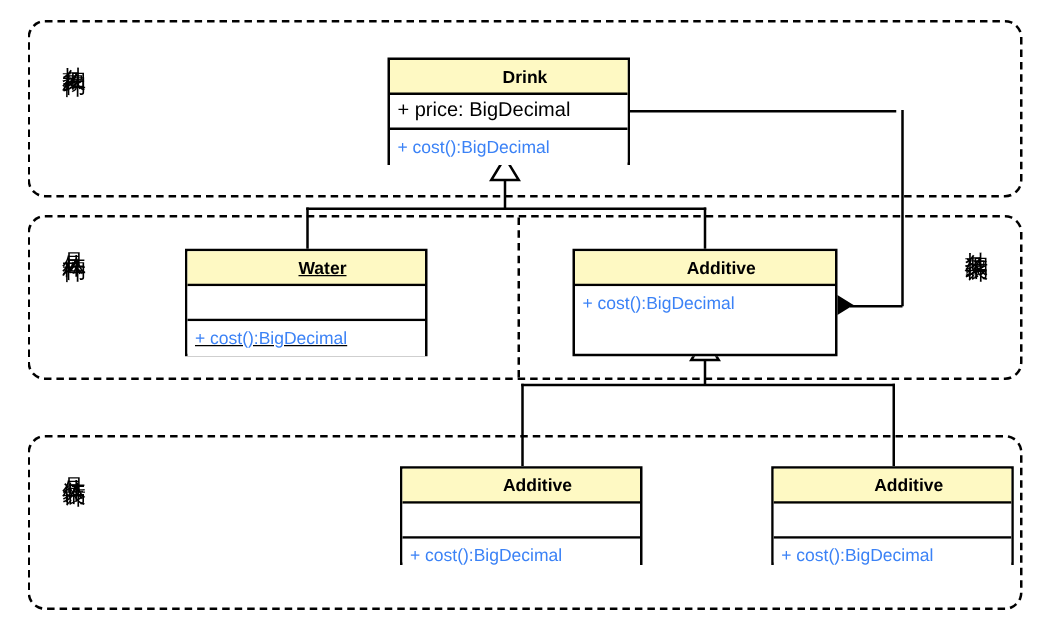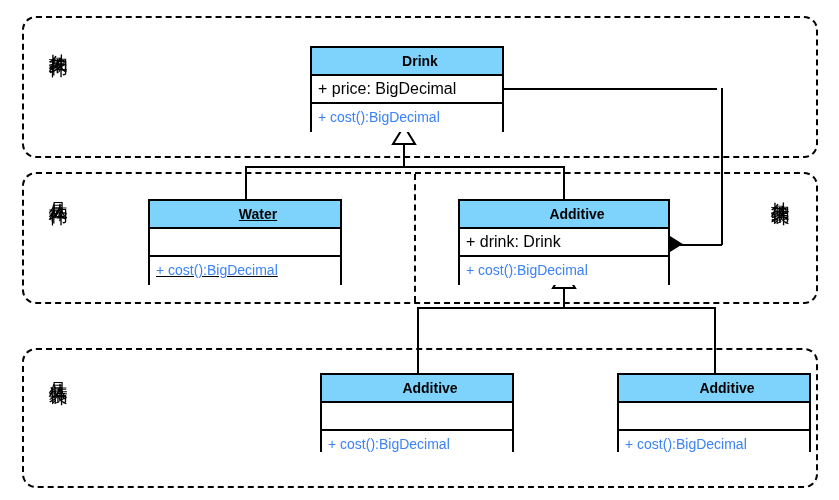--- a/index.html
+++ b/index.html
@@ -51,21 +51,21 @@
   }
   .uml-name {
     box-sizing: border-box;
     text-align: center;
     font-weight: bold;
     font-size: 14px;
     color: #000000;
     border-bottom: 2px solid #000000;
     line-height: 26px;
     height: 28px;
-    background: #7dd3fc;
+    background: #fef9c3;
     padding-left: 26px;
   }
   .uml-attrs {
     box-sizing: border-box;
     border-bottom: 2px solid #000000;
     font-size: 16px;
     color: #000000;
     padding: 0 6px;
     line-height: 26px;
     height: 28px;
@@ -151,21 +151,20 @@
   </div>
 
   <div class="uml-class" style="left:148px; top:199px; width:194px; height:86px;text-decoration:underline;">
     <div class="uml-name">Water</div>
     <div class="uml-attrs"></div>
     <div class="uml-ops">+ cost():BigDecimal</div>
   </div>
 
   <div class="uml-class" style="left:458px; top:199px; width:212px; height:86px;">
     <div class="uml-name">Additive</div>
-    <div class="uml-attrs">+ drink: Drink</div>
     <div class="uml-ops">+ cost():BigDecimal</div>
   </div>
 
   <div class="uml-class" style="left:320px; top:373px; width:194px; height:79px;">
     <div class="uml-name">Additive</div>
     <div class="uml-attrs"></div>
     <div class="uml-ops">+ cost():BigDecimal</div>
   </div>
 
   <div class="uml-class" style="left:617px; top:373px; width:194px; height:79px;">

